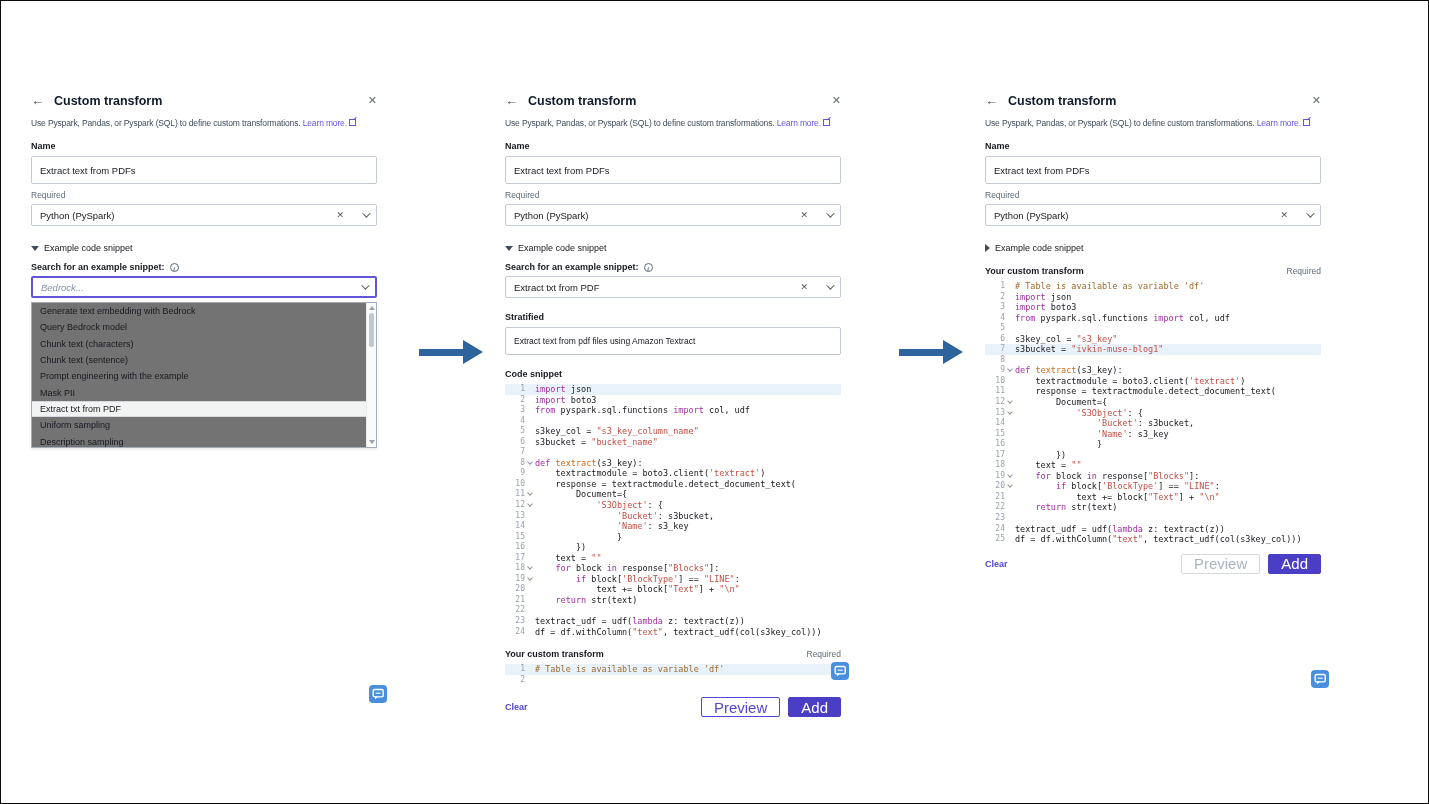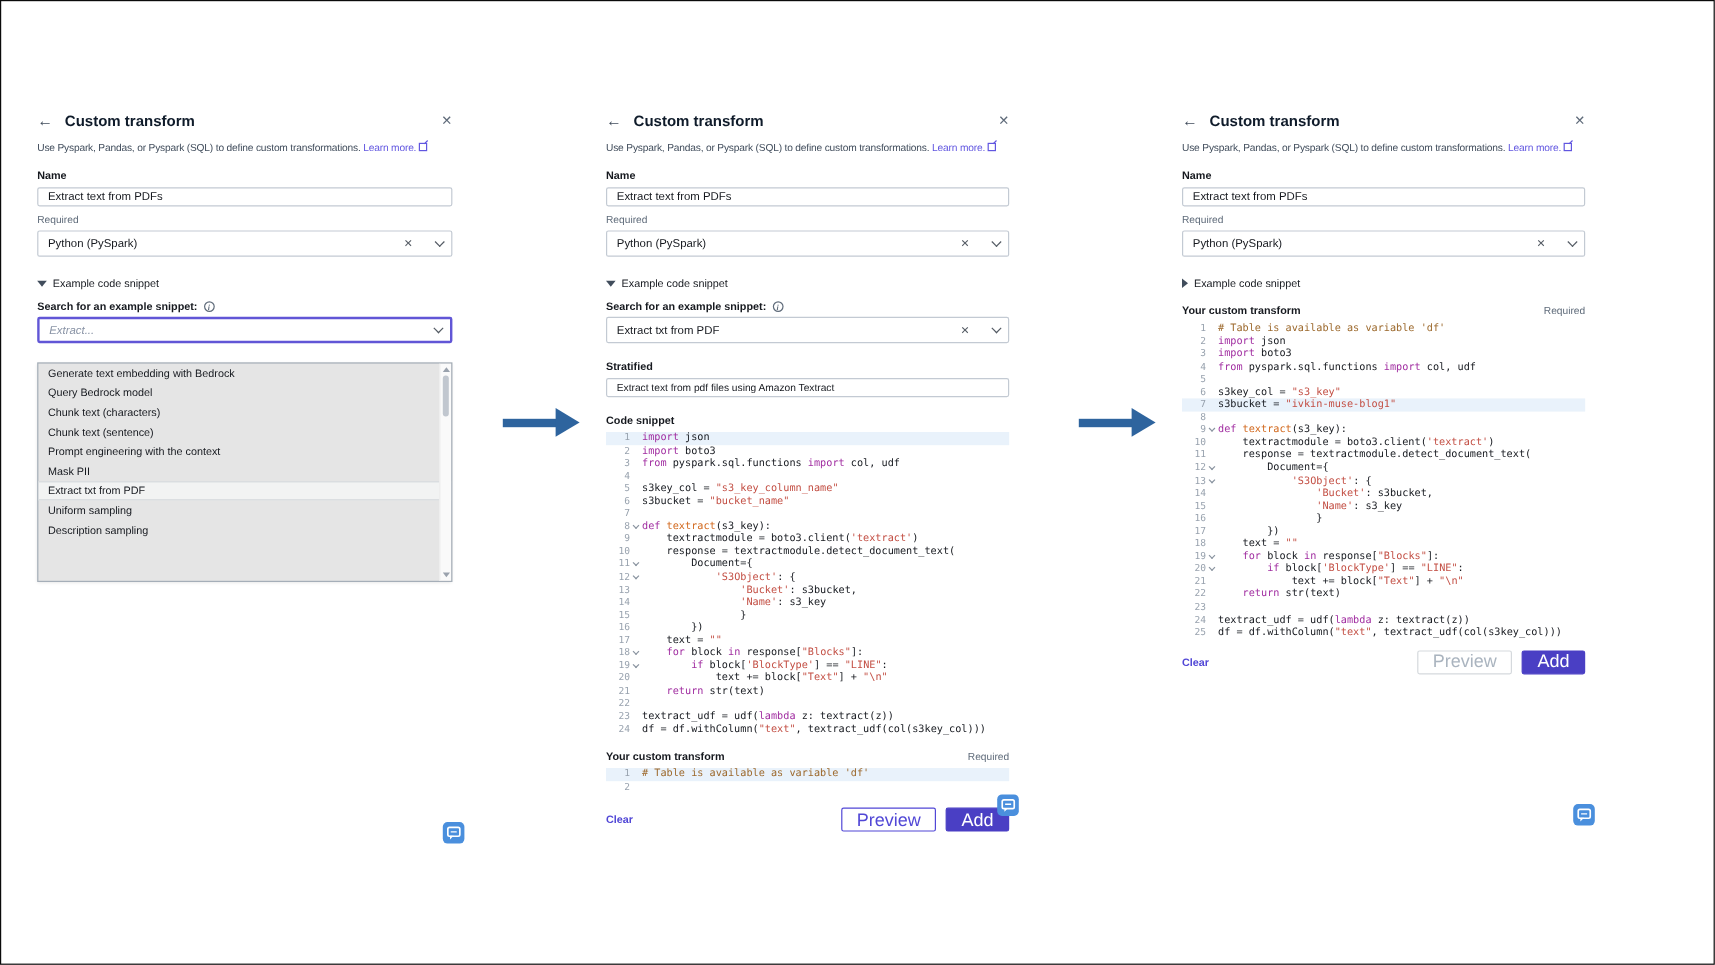--- a/index.html
+++ b/index.html
@@ -18,34 +18,34 @@
 
   .intro { margin-top:10px; font-size:8.5px; letter-spacing:-0.15px; color:#414d5c; white-space:nowrap; }
   .lnk { color:#6156e0; cursor:pointer; }
   .ext { display:inline-block; width:7px; height:7px; border:1px solid #6156e0; position:relative; margin-left:2px; }
   .ext::after { content:""; position:absolute; right:-2px; top:-2px; width:4px; height:1px; background:#6156e0; transform:rotate(-45deg); }
 
   .lbl { font-size:9px; font-weight:600; color:#16191f; }
   .mt-name { margin-top:13px; }
   .req { font-size:8.5px; color:#5f6b7a; text-align:left; }
 
-  .inp { margin-top:5px; height:16px; border:1px solid #c3cad3; border-radius:2px; display:flex; align-items:center; padding:0 8px; font-size:9.5px; color:#16191f; background:#fff; }
+  .inp { margin-top:5px; height:28px; border:1px solid #c3cad3; border-radius:2px; display:flex; align-items:center; padding:0 8px; font-size:9.5px; color:#16191f; background:#fff; }
   .sel { margin-top:4px; height:22px; border:1px solid #c3cad3; border-radius:2px; display:flex; align-items:center; padding:0 8px; font-size:9.5px; background:#fff; cursor:pointer; }
   .sel .xic { margin-left:auto; font-size:9px; color:#545b64; padding:0 10px; }
   .chev { width:6px; height:6px; border-right:1.3px solid #545b64; border-bottom:1.3px solid #545b64; transform:rotate(45deg) translateY(-2px); margin-left:8px; }
   .sel-focus { border:2px solid #6156d6; }
   .placeholder { font-style:italic; color:#8a94a6; }
 
   .expander { margin-top:17px; display:flex; align-items:center; font-size:9px; font-weight:400; color:#16191f; cursor:pointer; }
   .tri-down { width:0; height:0; border-left:4px solid transparent; border-right:4px solid transparent; border-top:5px solid #414d5c; margin-right:5px; }
   .tri-right { width:0; height:0; border-top:4px solid transparent; border-bottom:4px solid transparent; border-left:5px solid #414d5c; margin-right:5px; }
   .search-lbl { margin-top:9px; display:flex; align-items:center; font-size:9px; font-weight:600; }
   .info { display:inline-block; width:9px; height:9px; border:1px solid #5f6b7a; border-radius:50%; color:#5f6b7a; font-size:6.5px; line-height:9px; text-align:center; margin-left:5px; font-style:italic; font-family:"Liberation Serif", serif; }
 
-  .dropdown { position:relative; margin-top:16px; border:1px solid #a5aeb8; background:#e5e5e5; height:183px; overflow:hidden; box-shadow:0 1px 3px rgba(0,0,0,0.12); }
+  .dropdown { position:relative; margin-top:4px; border:1px solid #a5aeb8; background:#737373; height:146px; overflow:hidden; box-shadow:0 1px 3px rgba(0,0,0,0.12); }
   .opt { height:16.3px; display:flex; align-items:center; padding:0 8px; font-size:9px; color:#16191f; cursor:pointer; }
   .opt.hl { background:#f2f3f3; border-top:1px solid #d5d9dd; border-bottom:1px solid #d5d9dd; }
   .sb { position:absolute; right:0; top:0; bottom:0; width:10px; background:#fafafa; border-left:1px solid #ececec; }
   .sb .thumb { position:absolute; top:10px; left:2px; width:5px; height:34px; background:#c1c7cf; border-radius:3px; }
   .sb .up, .sb .dn { position:absolute; left:2px; width:0; height:0; border-left:3px solid transparent; border-right:3px solid transparent; }
   .sb .up { top:3px; border-bottom:4px solid #9aa2ad; }
   .sb .dn { bottom:3px; border-top:4px solid #9aa2ad; }
 
   .editor { margin-top:5px; font-family:"DejaVu Sans Mono", monospace; font-size:8.5px; line-height:10.55px; color:#16191f; }
   .cl { display:flex; white-space:pre; }
@@ -96,30 +96,30 @@
     </div>
     <div class="expander">
       <span class="tri-down"></span>
       <span>Example code snippet</span>
     </div>
     <div class="search-lbl">
       <span>Search for an example snippet:</span>
       <span class="info">i</span>
     </div>
     <div class="sel sel-focus">
-      <span class="placeholder">Extract...</span>
+      <span class="placeholder">Bedrock...</span>
       <span class="chev" style="margin-left:auto;"></span>
     </div>
     <div class="dropdown">
       <div id="dd-options">
           <div class="opt">Generate text embedding with Bedrock</div>
           <div class="opt">Query Bedrock model</div>
           <div class="opt">Chunk text (characters)</div>
           <div class="opt">Chunk text (sentence)</div>
-          <div class="opt">Prompt engineering with the context</div>
+          <div class="opt">Prompt engineering with the example</div>
           <div class="opt">Mask PII</div>
           <div class="opt hl">Extract txt from PDF</div>
           <div class="opt">Uniform sampling</div>
           <div class="opt">Description sampling</div>
         </div>
       <div class="sb">
         <div class="up"></div>
         <div class="thumb"></div>
         <div class="dn"></div>
       </div>

